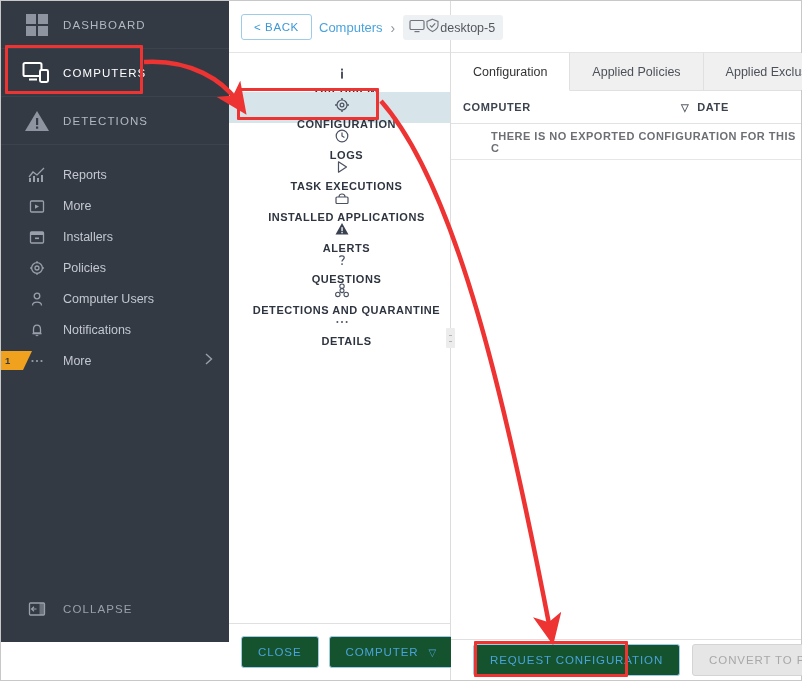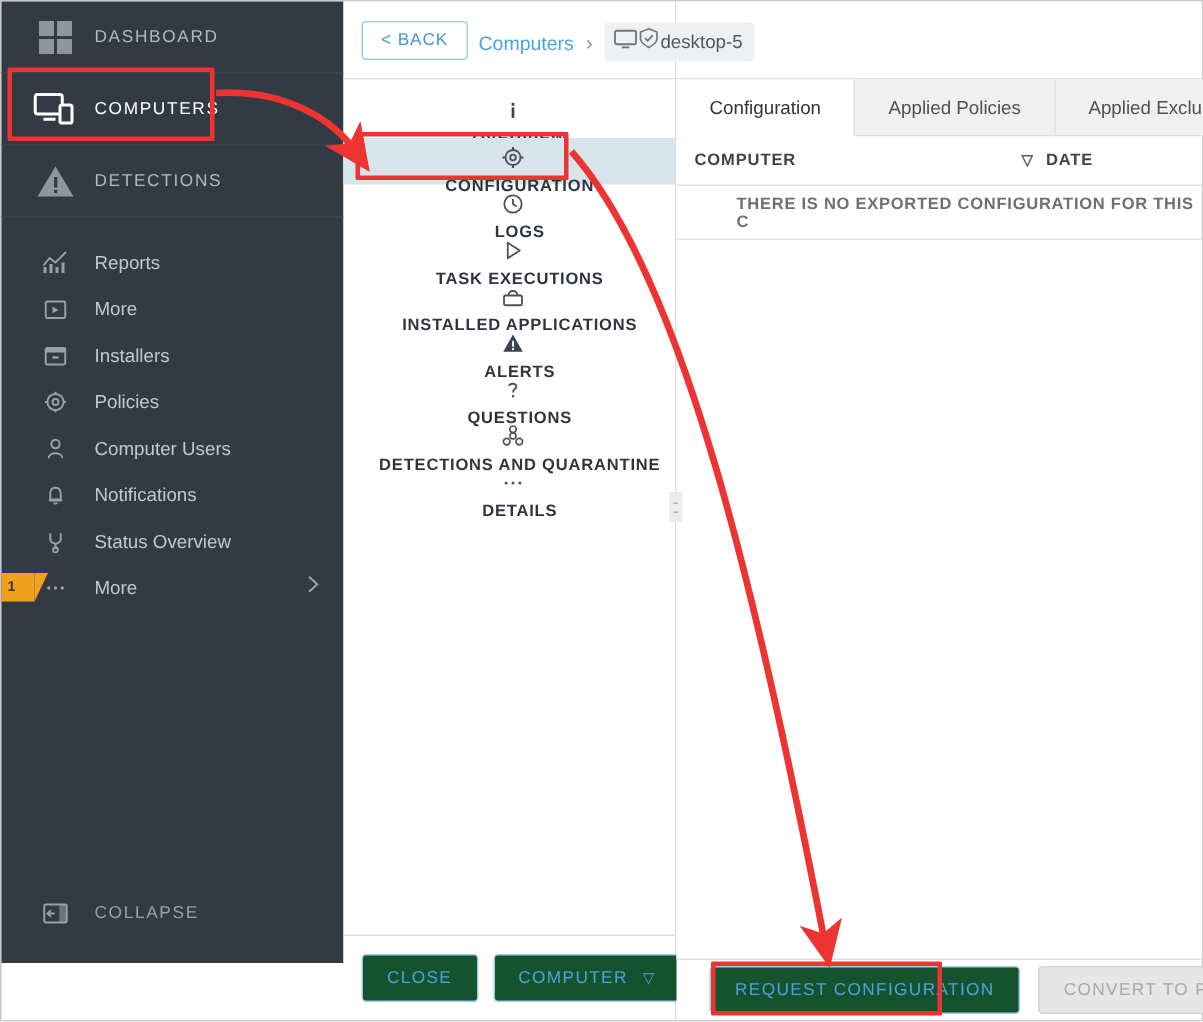--- a/index.html
+++ b/index.html
@@ -417,30 +417,20 @@
         <span class="ico">
           <svg width="18" height="16" viewBox="0 0 18 16">
             <path d="M5.5 11 V7.5 C5.5 4.6 7 3.2 9 3.2 C11 3.2 12.5 4.6 12.5 7.5 V11 Z" fill="none" stroke="#9aa0ab" stroke-width="1.3"></path>
             <rect x="4.5" y="11" width="9" height="1.3" fill="#9aa0ab"></rect>
             <path d="M7.8 13 Q9 14.6 10.2 13" fill="none" stroke="#9aa0ab" stroke-width="1.1"></path>
           </svg>
         </span>
         <span class="lbl">Notifications</span>
       </div>
 
-      <div class="side-sub-item">
-        <span class="ico">
-          <svg width="18" height="16" viewBox="0 0 18 16">
-            <path d="M5.5 2.5 V6.5 C5.5 9 9 9.5 9 9.5 C9 9.5 12.5 9 12.5 6.5 V2.5" fill="none" stroke="#9aa0ab" stroke-width="1.3"></path>
-            <path d="M9 9.5 V13" fill="none" stroke="#9aa0ab" stroke-width="1.3"></path>
-            <circle cx="9" cy="13.6" r="1.6" fill="none" stroke="#9aa0ab" stroke-width="1.2"></circle>
-          </svg>
-        </span>
-        <span class="lbl">Status Overview</span>
-      </div>
 
       <div class="side-sub-item">
         <span class="badge-1">1</span>
         <span class="ico">
           <svg width="18" height="16" viewBox="0 0 18 16">
             <circle cx="4.5" cy="8" r="1.1" fill="#9aa0ab"></circle>
             <circle cx="9" cy="8" r="1.1" fill="#9aa0ab"></circle>
             <circle cx="13.5" cy="8" r="1.1" fill="#9aa0ab"></circle>
           </svg>
         </span>

